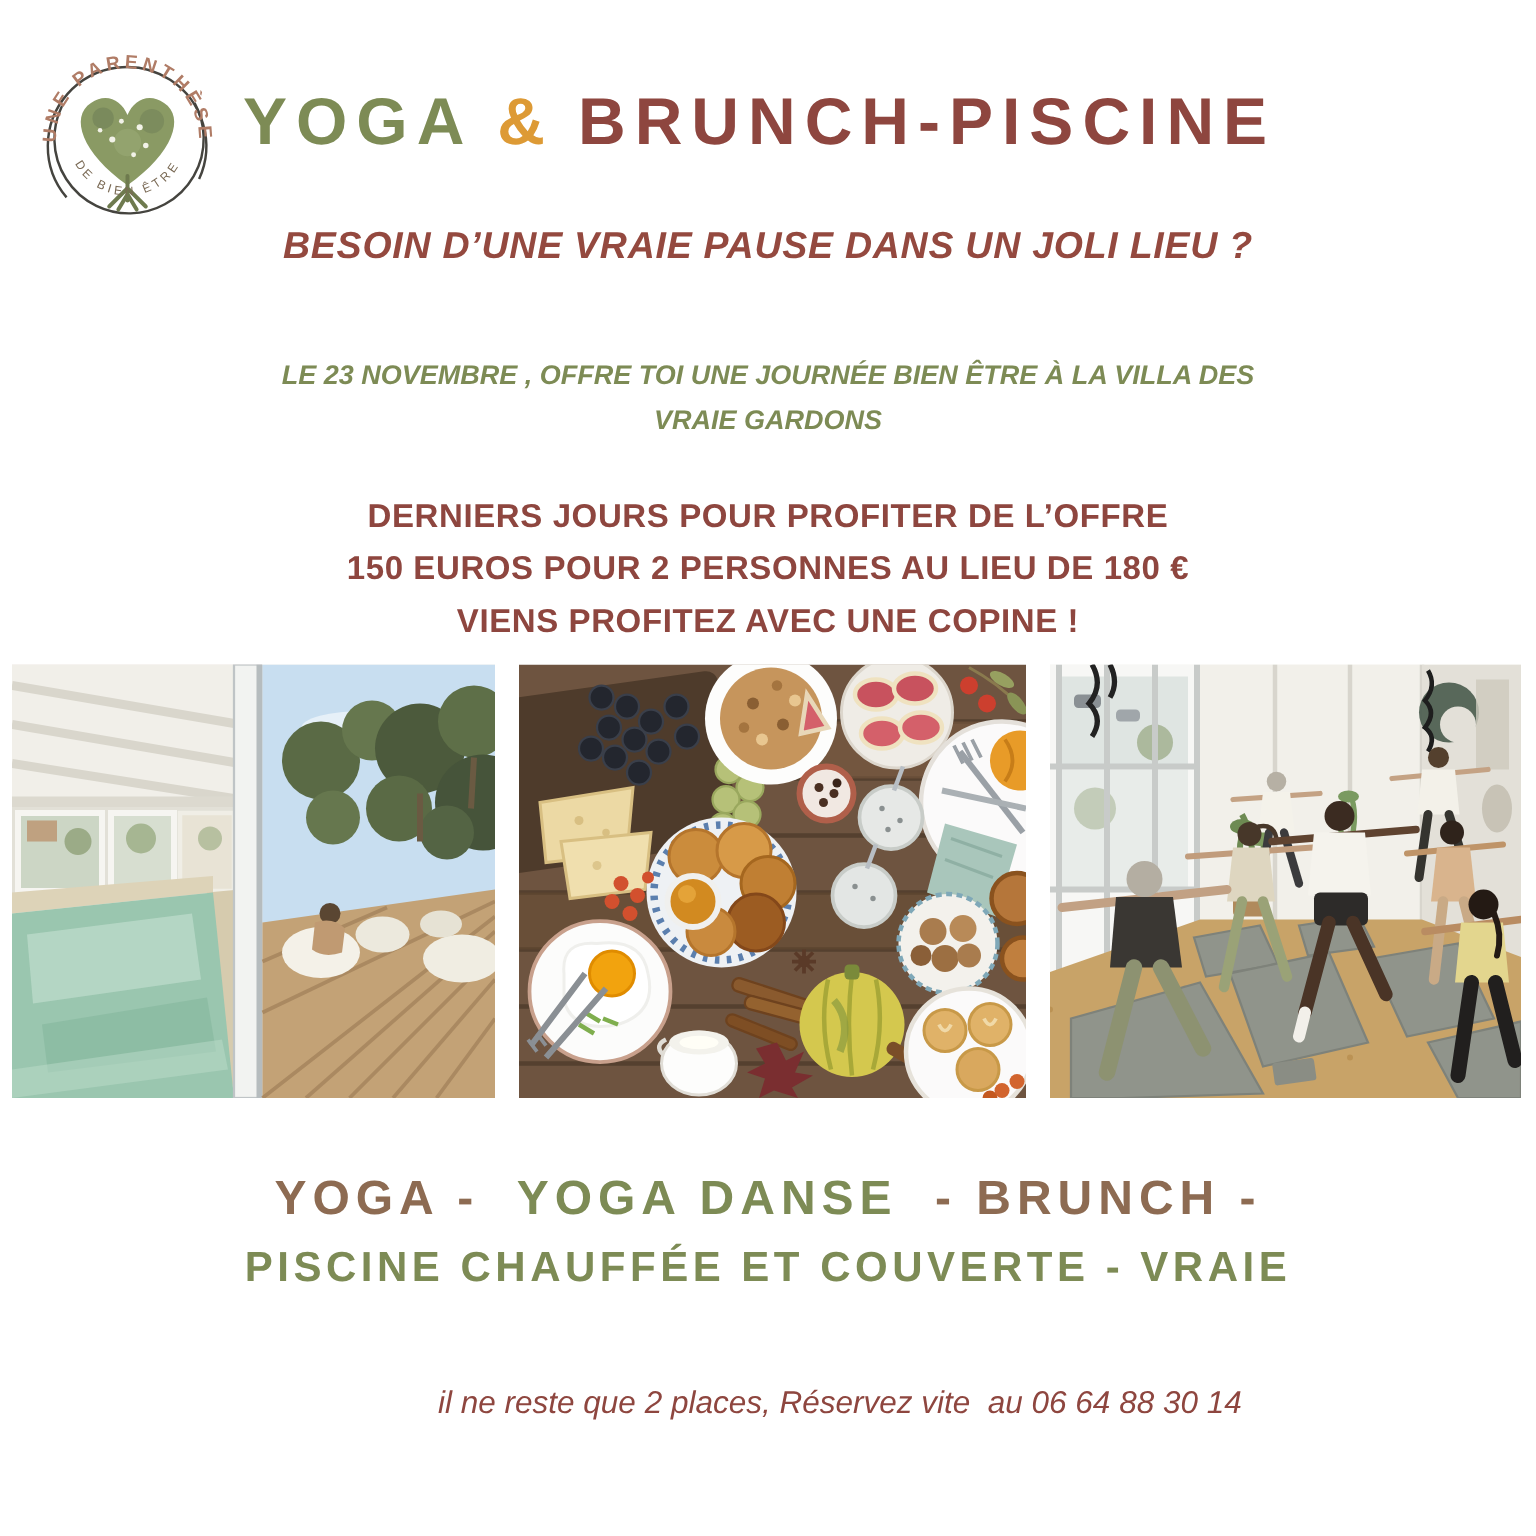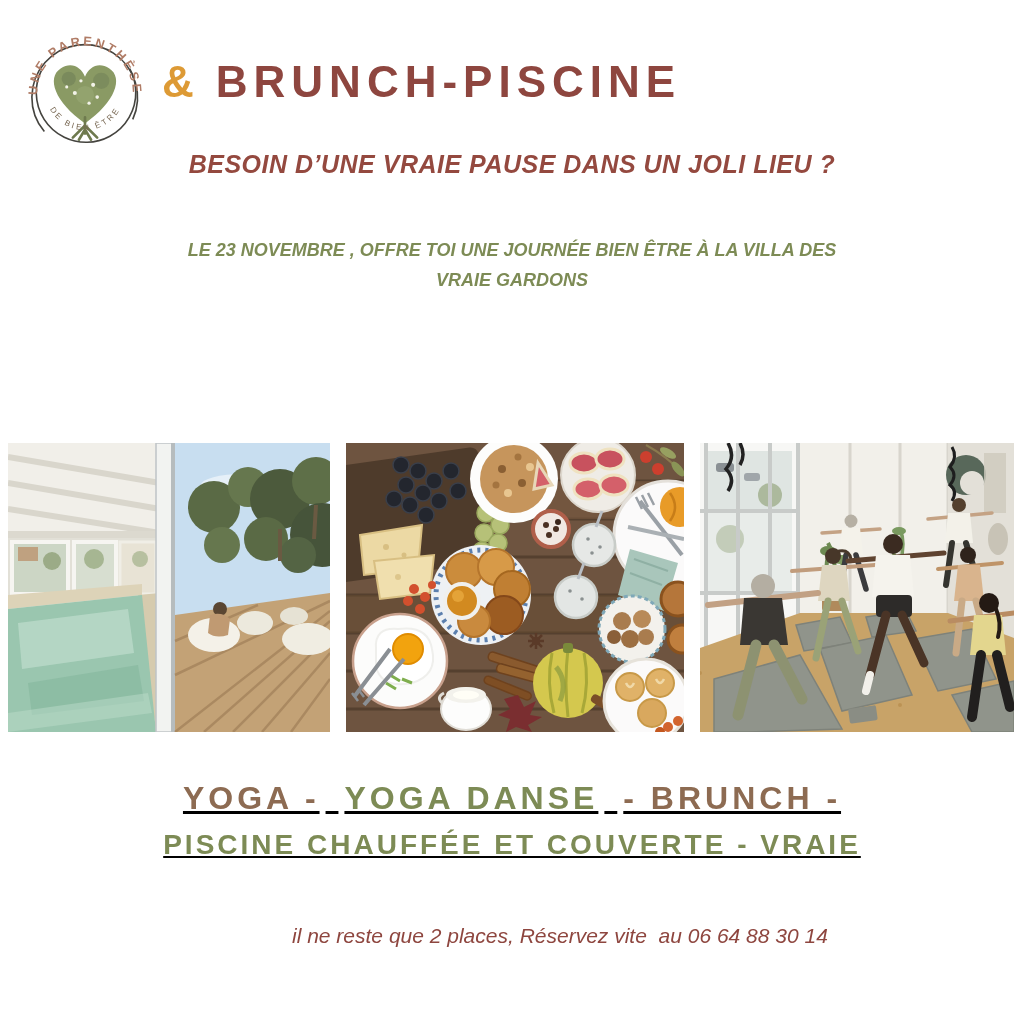--- a/index.html
+++ b/index.html
@@ -27,21 +27,21 @@
     color:#7d8b55;font-size:18px;font-weight:bold;font-style:italic;line-height:1.65;
   }
   .offer{
     position:absolute;top:326px;left:0;width:1024px;text-align:center;
     color:#8e463f;font-size:22px;font-weight:bold;line-height:1.6;letter-spacing:0.4px;
   }
   
   .photos{position:absolute;top:443px;left:8px;display:flex;gap:16px;}
   .photo{display:block;}
   
-  .program{position:absolute;top:780px;left:0;width:1024px;text-align:center;font-weight:bold;text-decoration:underline;}
+  .program{position:absolute;top:780px;left:0;width:1024px;text-align:center;font-weight:bold;}
   .program-line1{font-size:32px;letter-spacing:4px;white-space:nowrap;}
   .program-line1 span{margin:0 6px;}
   .program-line2{font-size:32px;letter-spacing:4px;margin-top:9px;color:#8d6b52;}
   .program-line3{font-size:28px;letter-spacing:3px;margin-top:12px;color:#7d8b55;}
   
   .footer-note{
     position:absolute;top:924px;left:0;width:908px;box-sizing:border-box;padding-left:292px;
     color:#8e463f;font-size:21px;font-weight:normal;font-style:italic;
     white-space:pre-wrap;
   }
@@ -78,31 +78,37 @@
 
     <text font-size="12.5" letter-spacing="2.6" fill="#b07c66" font-weight="bold">
       <textPath href="#arcTop" startOffset="50%" text-anchor="middle">UNE PARENTHÈSE</textPath>
     </text>
     <text font-size="8" letter-spacing="2.4" fill="#7a6a55">
       <textPath href="#arcBottom" startOffset="50%" text-anchor="middle">DE BIEN ÊTRE</textPath>
     </text>
   </svg>
 
   <div class="title-row">
+    <span class="c-olive">YOGA</span>
     <span class="c-gold">&amp;</span>
     <span class="c-maroon">BRUNCH-PISCINE</span>
   </div>
 
   <div class="hook">BESOIN D’UNE VRAIE PAUSE DANS UN JOLI LIEU ?</div>
 
   <div class="event">
     <div>LE 23 NOVEMBRE , OFFRE TOI UNE JOURNÉE BIEN ÊTRE À LA VILLA DES</div>
     <div>VRAIE GARDONS</div>
   </div>
 
+  <div class="offer">
+    <div>DERNIERS JOURS POUR PROFITER DE L’OFFRE</div>
+    <div>150 EUROS POUR 2 PERSONNES AU LIEU DE 180 €</div>
+    <div>VIENS PROFITEZ AVEC UNE COPINE !</div>
+  </div>
 
   <div class="photos">
 
     <svg class="photo" width="322" height="289" viewBox="0 0 322 289">
       <rect width="322" height="289" fill="#e9e7e0"></rect>
 
       <rect x="0" y="0" width="152" height="289" fill="#edeae3"></rect>
       <rect x="0" y="0" width="152" height="92" fill="#f1efe9"></rect>
       <g stroke="#d9d6cc" stroke-width="6" fill="none">
         <path d="M0,14 L152,40"></path>

